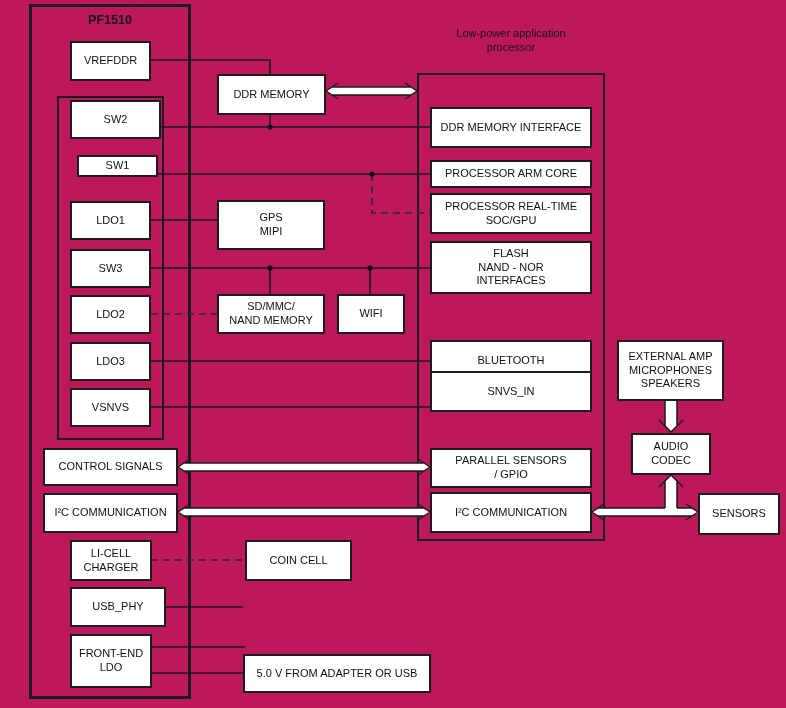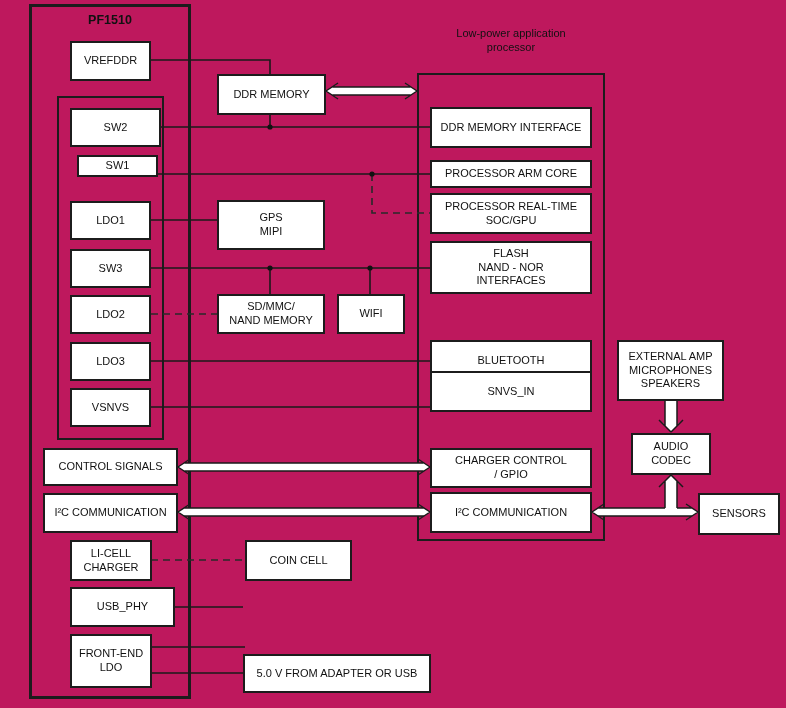--- a/index.html
+++ b/index.html
@@ -93,32 +93,32 @@
       <path d="M665,400 V426.5 M677,400 V426.5 M671,432 L659,420 M671,432 L683,420" stroke="#1a1a1a" stroke-width="1.5" fill="none"></path>
     </g>
 
     <g>
       <polygon fill="#ffffff" stroke="none" points="671,475 683,487 677,482 677,509 665,509 665,482 659,487"></polygon>
       <path d="M665,481.5 V508 M677,481.5 V508 M671,475 L659,487 M671,475 L683,487" stroke="#1a1a1a" stroke-width="1.5" fill="none"></path>
     </g>
   </svg>
 
   <div class="box" style="left:70px;top:41px;width:81px;height:40px">VREFDDR</div>
-  <div class="box" style="left:70px;top:108px;width:91px;height:39px">SW2</div>
+  <div class="box" style="left:70px;top:100px;width:91px;height:39px">SW2</div>
   <div class="box" style="left:77px;top:155px;width:81px;height:22px">SW1</div>
   <div class="box" style="left:70px;top:201px;width:81px;height:39px">LDO1</div>
   <div class="box" style="left:70px;top:249px;width:81px;height:39px">SW3</div>
   <div class="box" style="left:70px;top:295px;width:81px;height:39px">LDO2</div>
   <div class="box" style="left:70px;top:342px;width:81px;height:39px">LDO3</div>
   <div class="box" style="left:70px;top:388px;width:81px;height:39px">VSNVS</div>
   <div class="box" style="left:43px;top:448px;width:135px;height:38px">CONTROL SIGNALS</div>
   <div class="box" style="left:43px;top:493px;width:135px;height:40px">I²C COMMUNICATION</div>
   <div class="box" style="left:70px;top:540px;width:82px;height:41px">LI-CELL
 CHARGER</div>
-  <div class="box" style="left:70px;top:587px;width:105px;height:40px">USB_PHY</div>
+  <div class="box" style="left:70px;top:587px;width:96px;height:40px">USB_PHY</div>
   <div class="box" style="left:70px;top:634px;width:82px;height:54px">FRONT-END
 LDO</div>
 
   <div class="box" style="left:217px;top:74px;width:109px;height:41px">DDR MEMORY</div>
   <div class="box" style="left:217px;top:200px;width:108px;height:50px">GPS
 MIPI</div>
   <div class="box" style="left:217px;top:294px;width:108px;height:40px">SD/MMC/
 NAND MEMORY</div>
   <div class="box" style="left:337px;top:294px;width:68px;height:40px">WIFI</div>
   <div class="box" style="left:245px;top:540px;width:107px;height:41px">COIN CELL</div>
@@ -126,21 +126,21 @@
 
   <div class="box" style="left:430px;top:107px;width:162px;height:41px">DDR MEMORY INTERFACE</div>
   <div class="box" style="left:430px;top:160px;width:162px;height:28px">PROCESSOR ARM CORE</div>
   <div class="box" style="left:430px;top:193px;width:162px;height:41px">PROCESSOR REAL-TIME
 SOC/GPU</div>
   <div class="box" style="left:430px;top:241px;width:162px;height:53px">FLASH
 NAND - NOR
 INTERFACES</div>
   <div class="box" style="left:430px;top:340px;width:162px;height:41px">BLUETOOTH</div>
   <div class="box" style="left:430px;top:371px;width:162px;height:41px">SNVS_IN</div>
-  <div class="box" style="left:430px;top:448px;width:162px;height:40px">CHARGER CONTROL
+  <div class="box" style="left:430px;top:448px;width:162px;height:40px">PARALLEL SENSORS
 / GPIO</div>
   <div class="box" style="left:430px;top:492px;width:162px;height:41px">I²C COMMUNICATION</div>
 
   <div class="box" style="left:617px;top:340px;width:107px;height:61px">EXTERNAL AMP
 MICROPHONES
 SPEAKERS</div>
   <div class="box" style="left:631px;top:433px;width:80px;height:42px">AUDIO
 CODEC</div>
   <div class="box" style="left:698px;top:493px;width:82px;height:42px">SENSORS</div>
 

